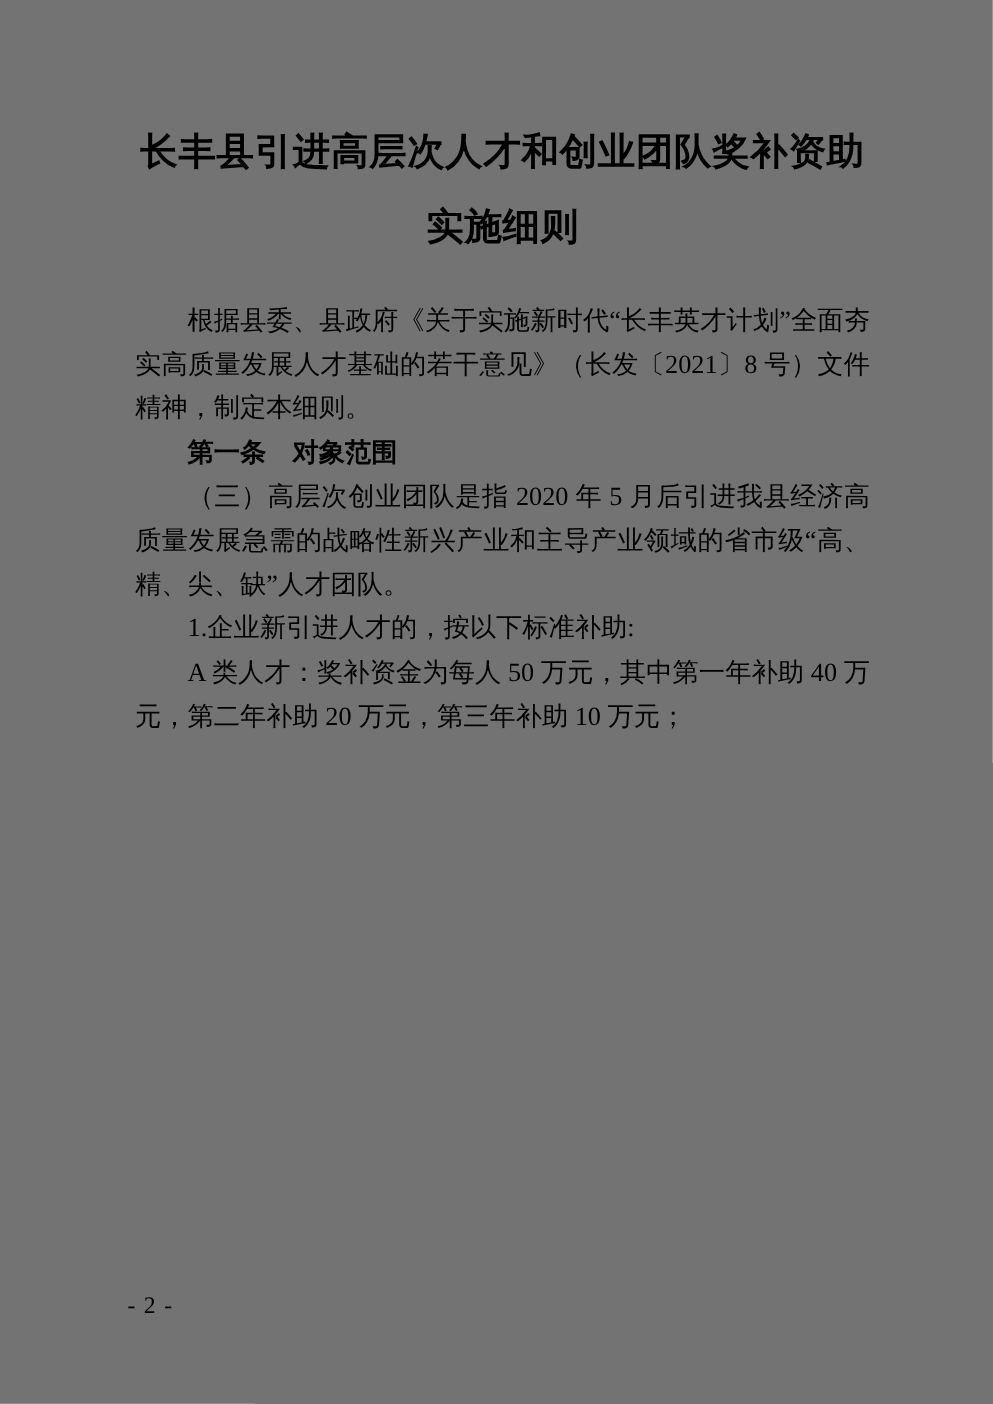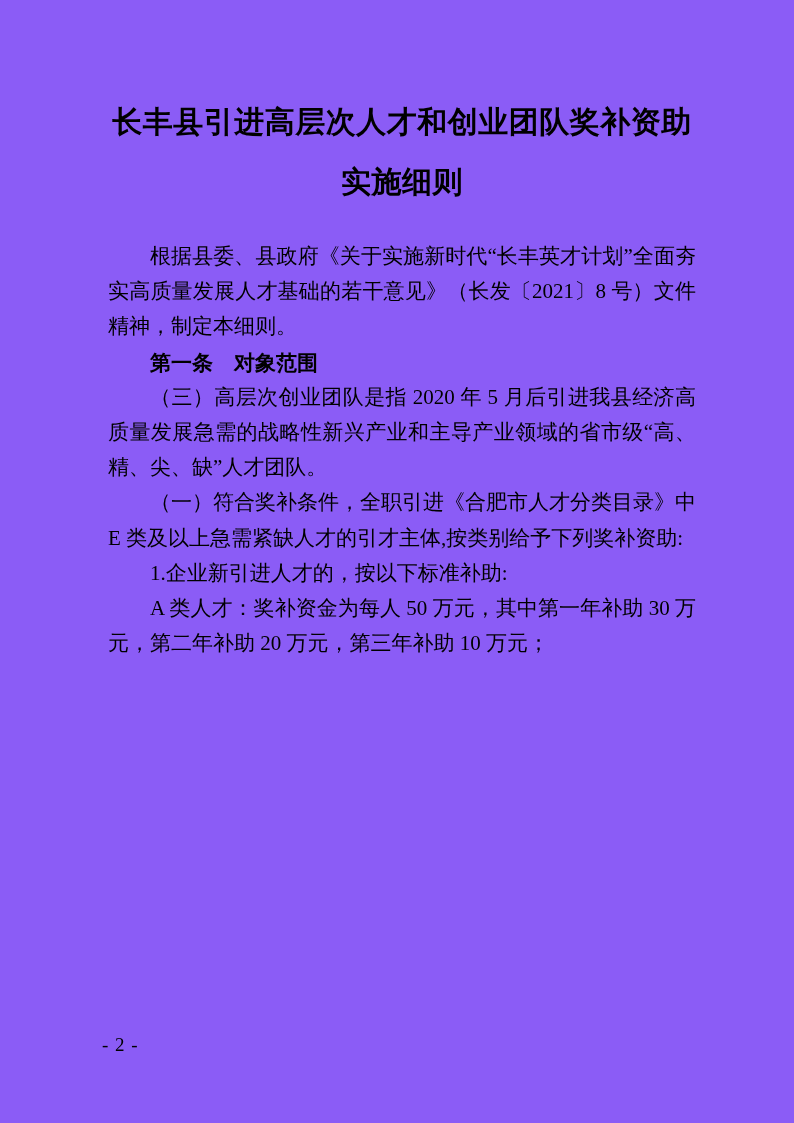--- a/index.html
+++ b/index.html
@@ -6,21 +6,21 @@
   body {
     width: 794px;
     height: 1123px;
     background: #ffffff;
     font-family: "Liberation Serif", "DejaVu Serif", serif;
   }
   .page {
     position: relative;
     width: 794px;
     height: 1123px;
-    background: #8b5cf6;
+    background: #737373;
     overflow: hidden;
     color: #000000;
   }
   .content {
     position: absolute;
     left: 108px;
     top: 92px;
     width: 588px;
   }
   .doc-title {
@@ -65,19 +65,18 @@
 <div class="page">
   <div class="content">
     <h1 class="doc-title">
       <span>长丰县引进高层次人才和创业团队奖补资助</span><br>
       <span>实施细则</span>
     </h1>
     <div class="paragraphs">
       <p class="para">根据县委、县政府《关于实施新时代“长丰英才计划”全面夯实高质量发展人才基础的若干意见》（长发〔2021〕8 号）文件精神，制定本细则。</p>
       <p class="para heading">第一条　对象范围</p>
       <p class="para">（三）高层次创业团队是指 2020 年 5 月后引进我县经济高质量发展急需的战略性新兴产业和主导产业领域的省市级“高、精、尖、缺”人才团队。</p>
-      <p class="para">（一）符合奖补条件，全职引进《合肥市人才分类目录》中E 类及以上急需紧缺人才的引才主体,按类别给予下列奖补资助:</p>
       <p class="para">1.企业新引进人才的，按以下标准补助:</p>
-      <p class="para">A 类人才：奖补资金为每人 50 万元，其中第一年补助 30 万元，第二年补助 20 万元，第三年补助 10 万元；</p>
+      <p class="para">A 类人才：奖补资金为每人 50 万元，其中第一年补助 40 万元，第二年补助 20 万元，第三年补助 10 万元；</p>
     </div>
   </div>
   <div class="page-number">- 2 -</div>
 </div>
 
 </body></html>

